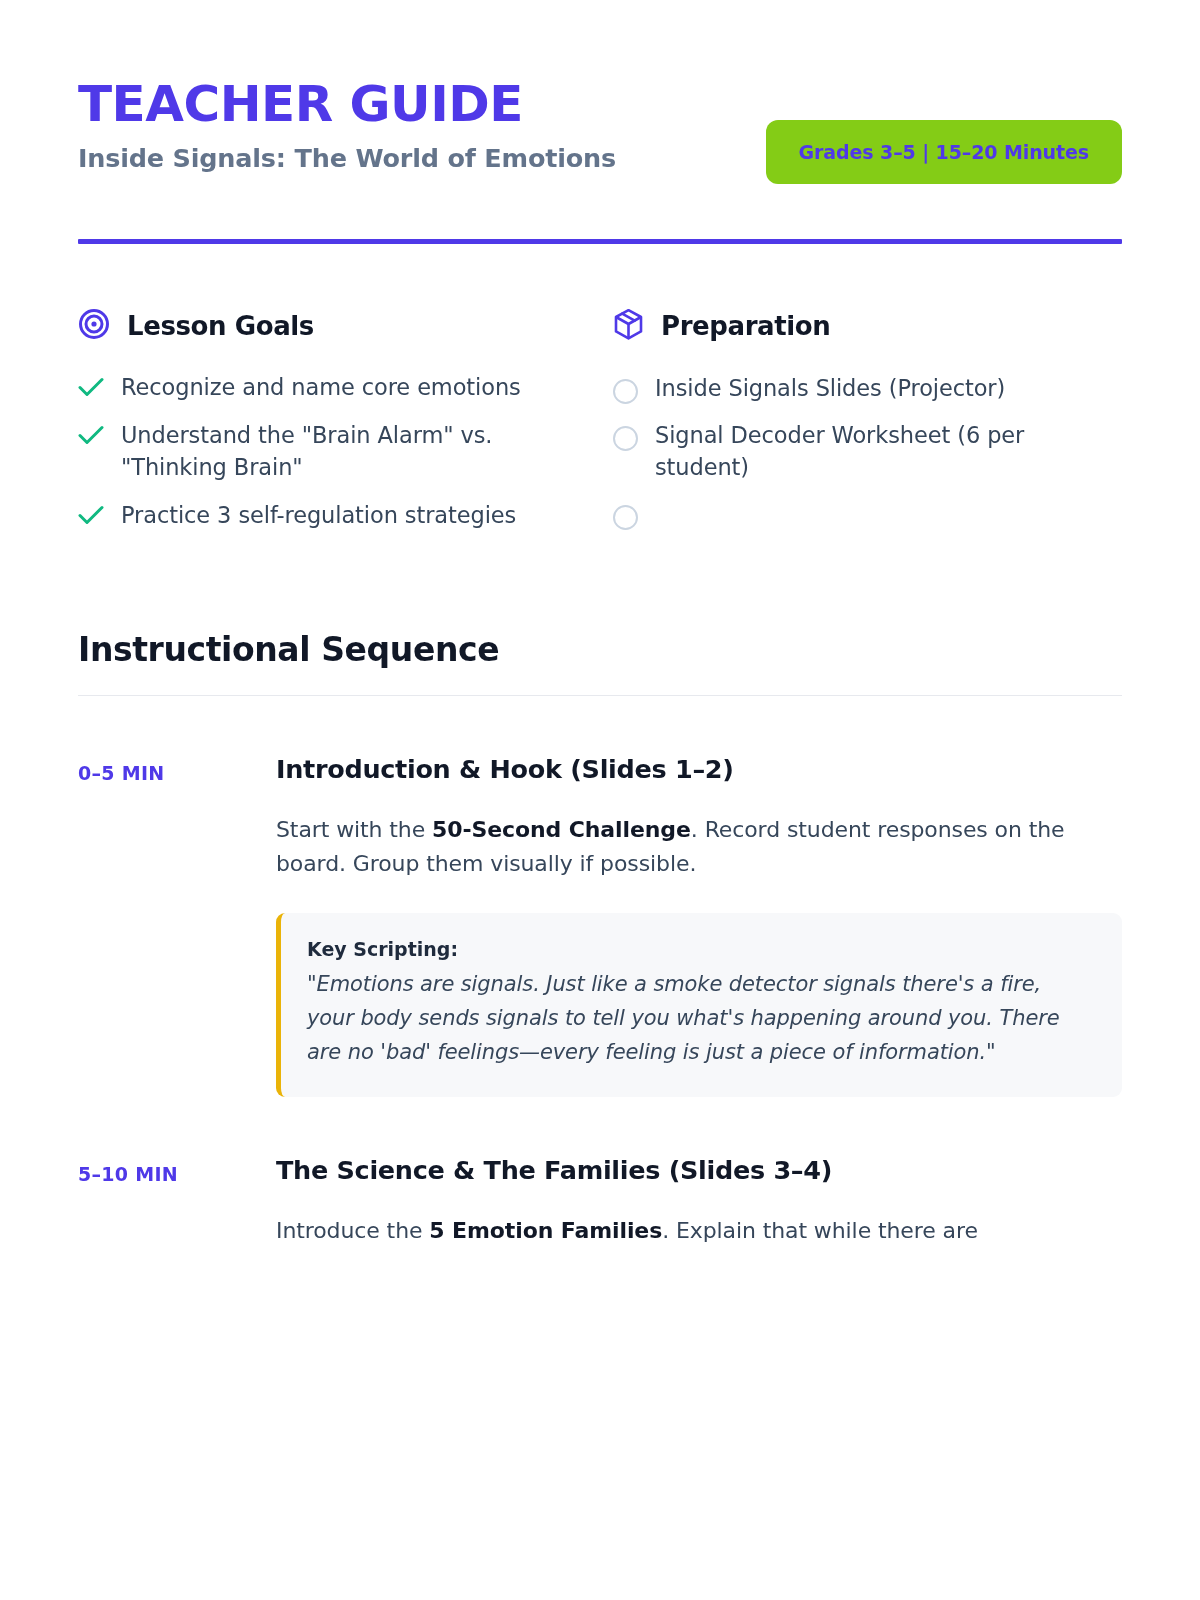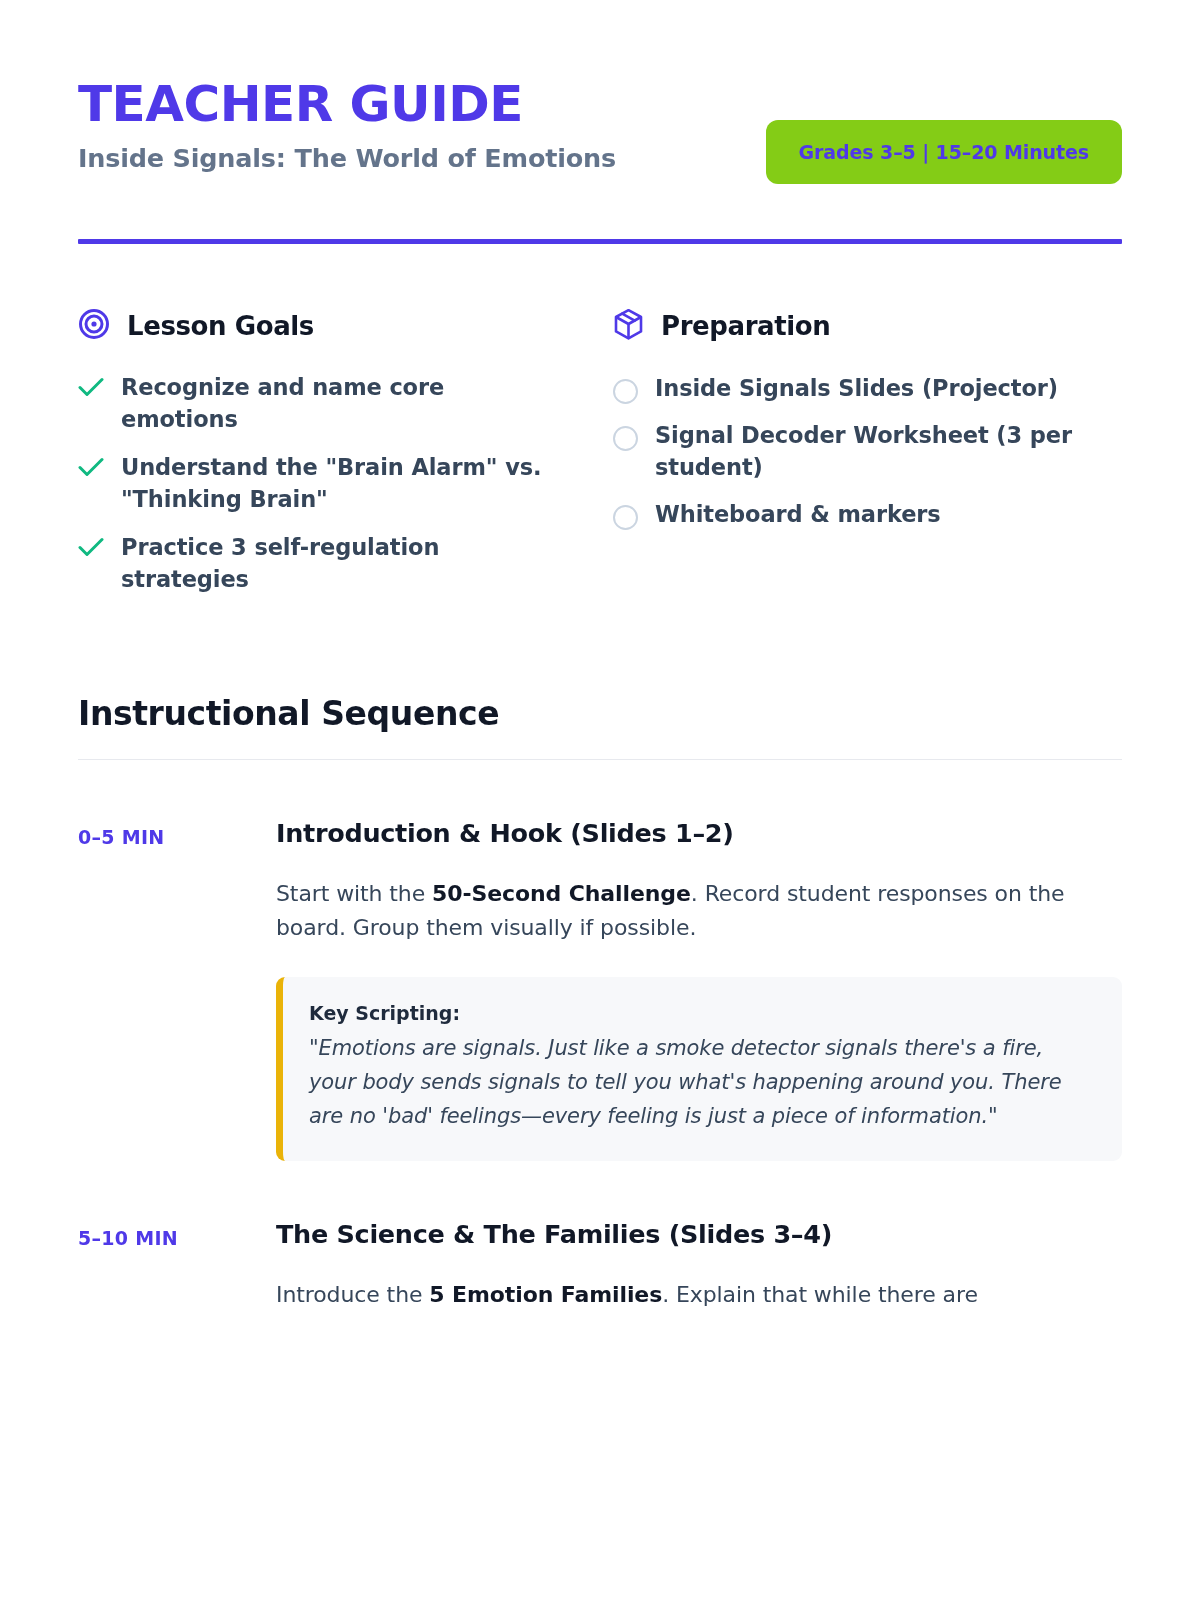--- a/index.html
+++ b/index.html
@@ -80,21 +80,21 @@
   }
   .section-head h2 {
     font-size: 26px;
     font-weight: bold;
     color: #111827;
     margin: 0;
     letter-spacing: -0.4px;
   }
   .sec-icon { flex: 0 0 auto; display: block; }
 
-  .list { list-style: none; margin: 0; padding: 0; font-weight: bold; }
+  .list { list-style: none; margin: 0; padding: 0; }
   .list li {
     display: flex;
     align-items: flex-start;
     gap: 17px;
     margin-bottom: 16px;
   }
   .list li .txt {
     font-size: 22.5px;
     line-height: 1.42;
     color: #36465a;
@@ -152,21 +152,21 @@
     line-height: 1.58;
     color: #36465a;
     margin: 29px 0 0 0;
     letter-spacing: -0.1px;
   }
   .step-para b { color: #111827; font-weight: bold; }
 
   .callout {
     margin-top: 31px;
     background: #f7f8fa;
-    border-left: 7px solid #eab308;
+    border-left: 5px solid #eab308;
     border-radius: 9px;
     padding: 25px 28px 28px 26px;
   }
   .callout-label {
     font-size: 19px;
     font-weight: bold;
     color: #1f2b3d;
     margin: 0 0 7px 0;
   }
   .callout-quote {
@@ -245,25 +245,24 @@
         </span>
         <h2>Preparation</h2>
       </div>
       <ul class="list">
         <li>
           <span class="circle-icon"></span>
           <span class="txt">Inside Signals Slides (Projector)</span>
         </li>
         <li>
           <span class="circle-icon"></span>
-          <span class="txt">Signal Decoder Worksheet (3 per student)</span>
+          <span class="txt">Signal Decoder Worksheet (6 per student)</span>
         </li>
         <li>
           <span class="circle-icon"></span>
-          <span class="txt">Whiteboard &amp; markers</span>
         </li>
       </ul>
     </div>
 
   </div>
 
   <h2 class="seq-title">Instructional Sequence</h2>
   <div class="seq-divider"></div>
 
   <div class="step">

